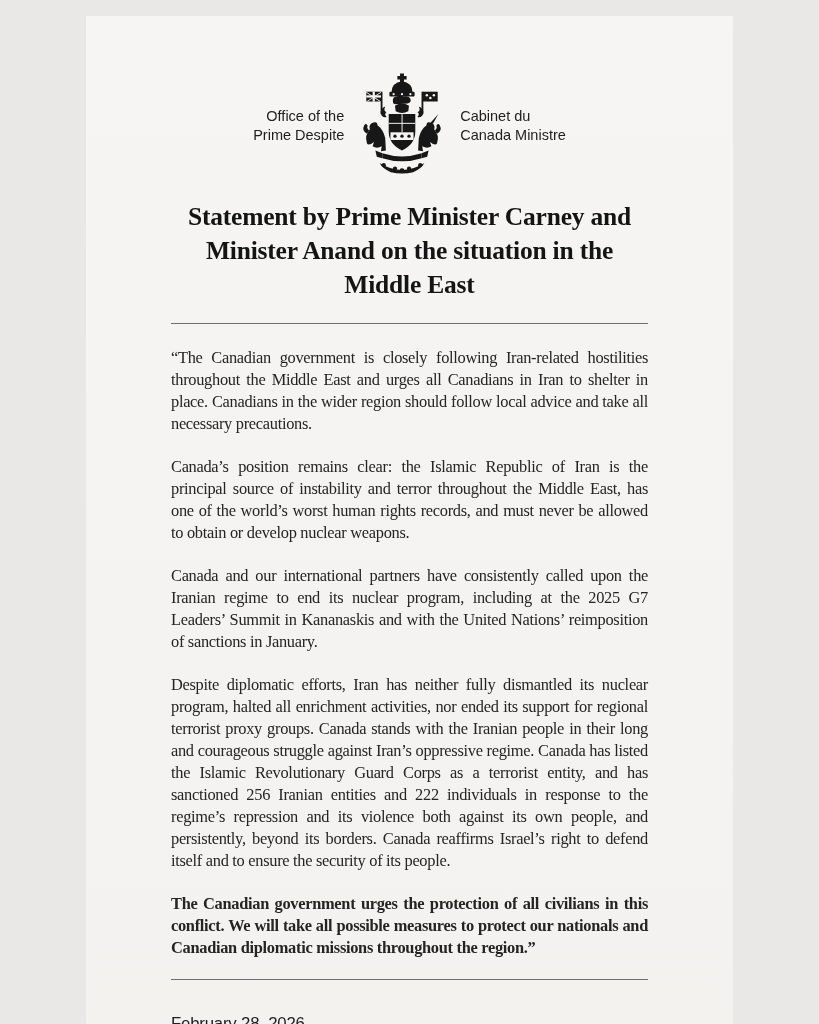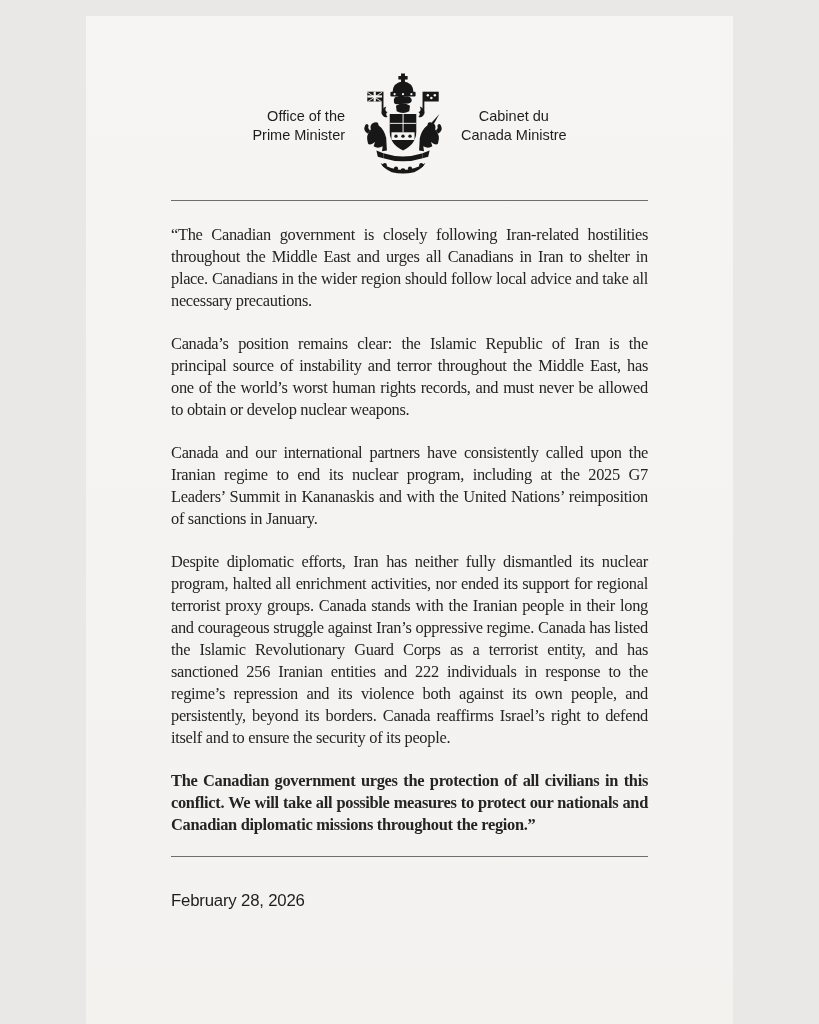--- a/index.html
+++ b/index.html
@@ -28,21 +28,21 @@
   }
   .dept {
     font-family: "Liberation Sans", sans-serif;
     font-size: 14.5px;
     line-height: 19px;
     color: #1e1e1e;
     white-space: nowrap;
   }
   .dept span { display: block; }
   .dept-en { text-align: right; }
-  .dept-fr { text-align: center; }
+  .dept-fr { text-align: left; }
   .arms { flex: 0 0 auto; }
   .arms svg { display: block; }
   
   .title {
     font-family: "Liberation Serif", serif;
     font-weight: 700;
     font-size: 25.5px;
     line-height: 34px;
     letter-spacing: -0.2px;
     text-align: center;
@@ -81,21 +81,21 @@
   }
 </style>
 </head>
 <body>
 
 <div class="page">
 
   <header class="masthead">
     <div class="dept dept-en">
       <span>Office of the</span>
-      <span>Prime Minister</span>
+      <span>Prime Despite</span>
     </div>
 
     <div class="arms">
       <svg viewBox="0 0 120 150" width="84" height="106" aria-hidden="true">
         <g fill="#171717">
 
           <rect x="57.2" y="0" width="5.6" height="13"></rect>
           <rect x="53.4" y="3.6" width="13.2" height="5"></rect>
 
           <path d="M45 27 Q45 13 60 11 Q75 13 75 27 Z"></path>
@@ -163,20 +163,24 @@
         </g>
       </svg>
     </div>
 
     <div class="dept dept-fr">
       <span>Cabinet du</span>
       <span>Canada Ministre</span>
     </div>
   </header>
 
+  <h1 class="title">
+    <span>Statement by Prime Minister Carney and</span>
+    <span>Minister Anand on the situation in the Middle East</span>
+  </h1>
 
   <hr class="rule">
 
   <main class="statement-body">
     <p>“The Canadian government is closely following Iran-related hostilities throughout the Middle East and urges all Canadians in Iran to shelter in place. Canadians in the wider region should follow local advice and take all necessary precautions.</p>
     <p>Canada’s position remains clear: the Islamic Republic of Iran is the principal source of instability and terror throughout the Middle East, has one of the world’s worst human rights records, and must never be allowed to obtain or develop nuclear weapons.</p>
     <p>Canada and our international partners have consistently called upon the Iranian regime to end its nuclear program, including at the 2025 G7 Leaders’ Summit in Kananaskis and with the United Nations’ reimposition of sanctions in January.</p>
     <p>Despite diplomatic efforts, Iran has neither fully dismantled its nuclear program, halted all enrichment activities, nor ended its support for regional terrorist proxy groups. Canada stands with the Iranian people in their long and courageous struggle against Iran’s oppressive regime. Canada has listed the Islamic Revolutionary Guard Corps as a terrorist entity, and has sanctioned 256 Iranian entities and 222 individuals in response to the regime’s repression and its violence both against its own people, and persistently, beyond its borders. Canada reaffirms Israel’s right to defend itself and to ensure the security of its people.</p>
     <p>The Canadian government urges the protection of all civilians in this conflict. We will take all possible measures to protect our nationals and Canadian diplomatic missions throughout the region.”</p>
   </main>

